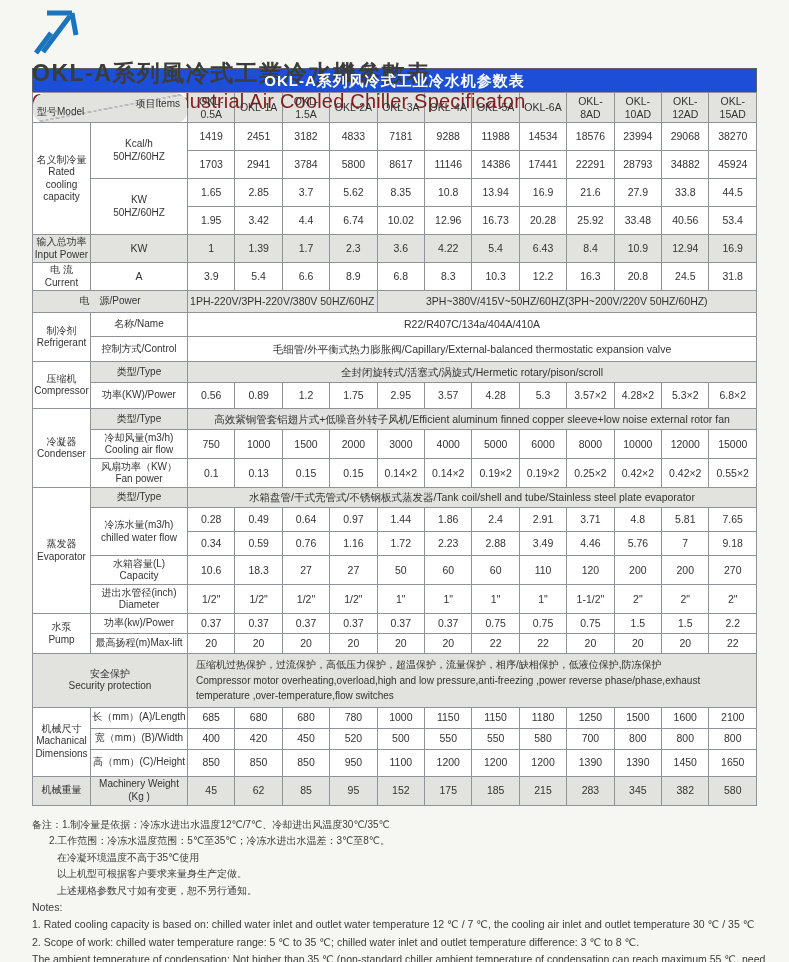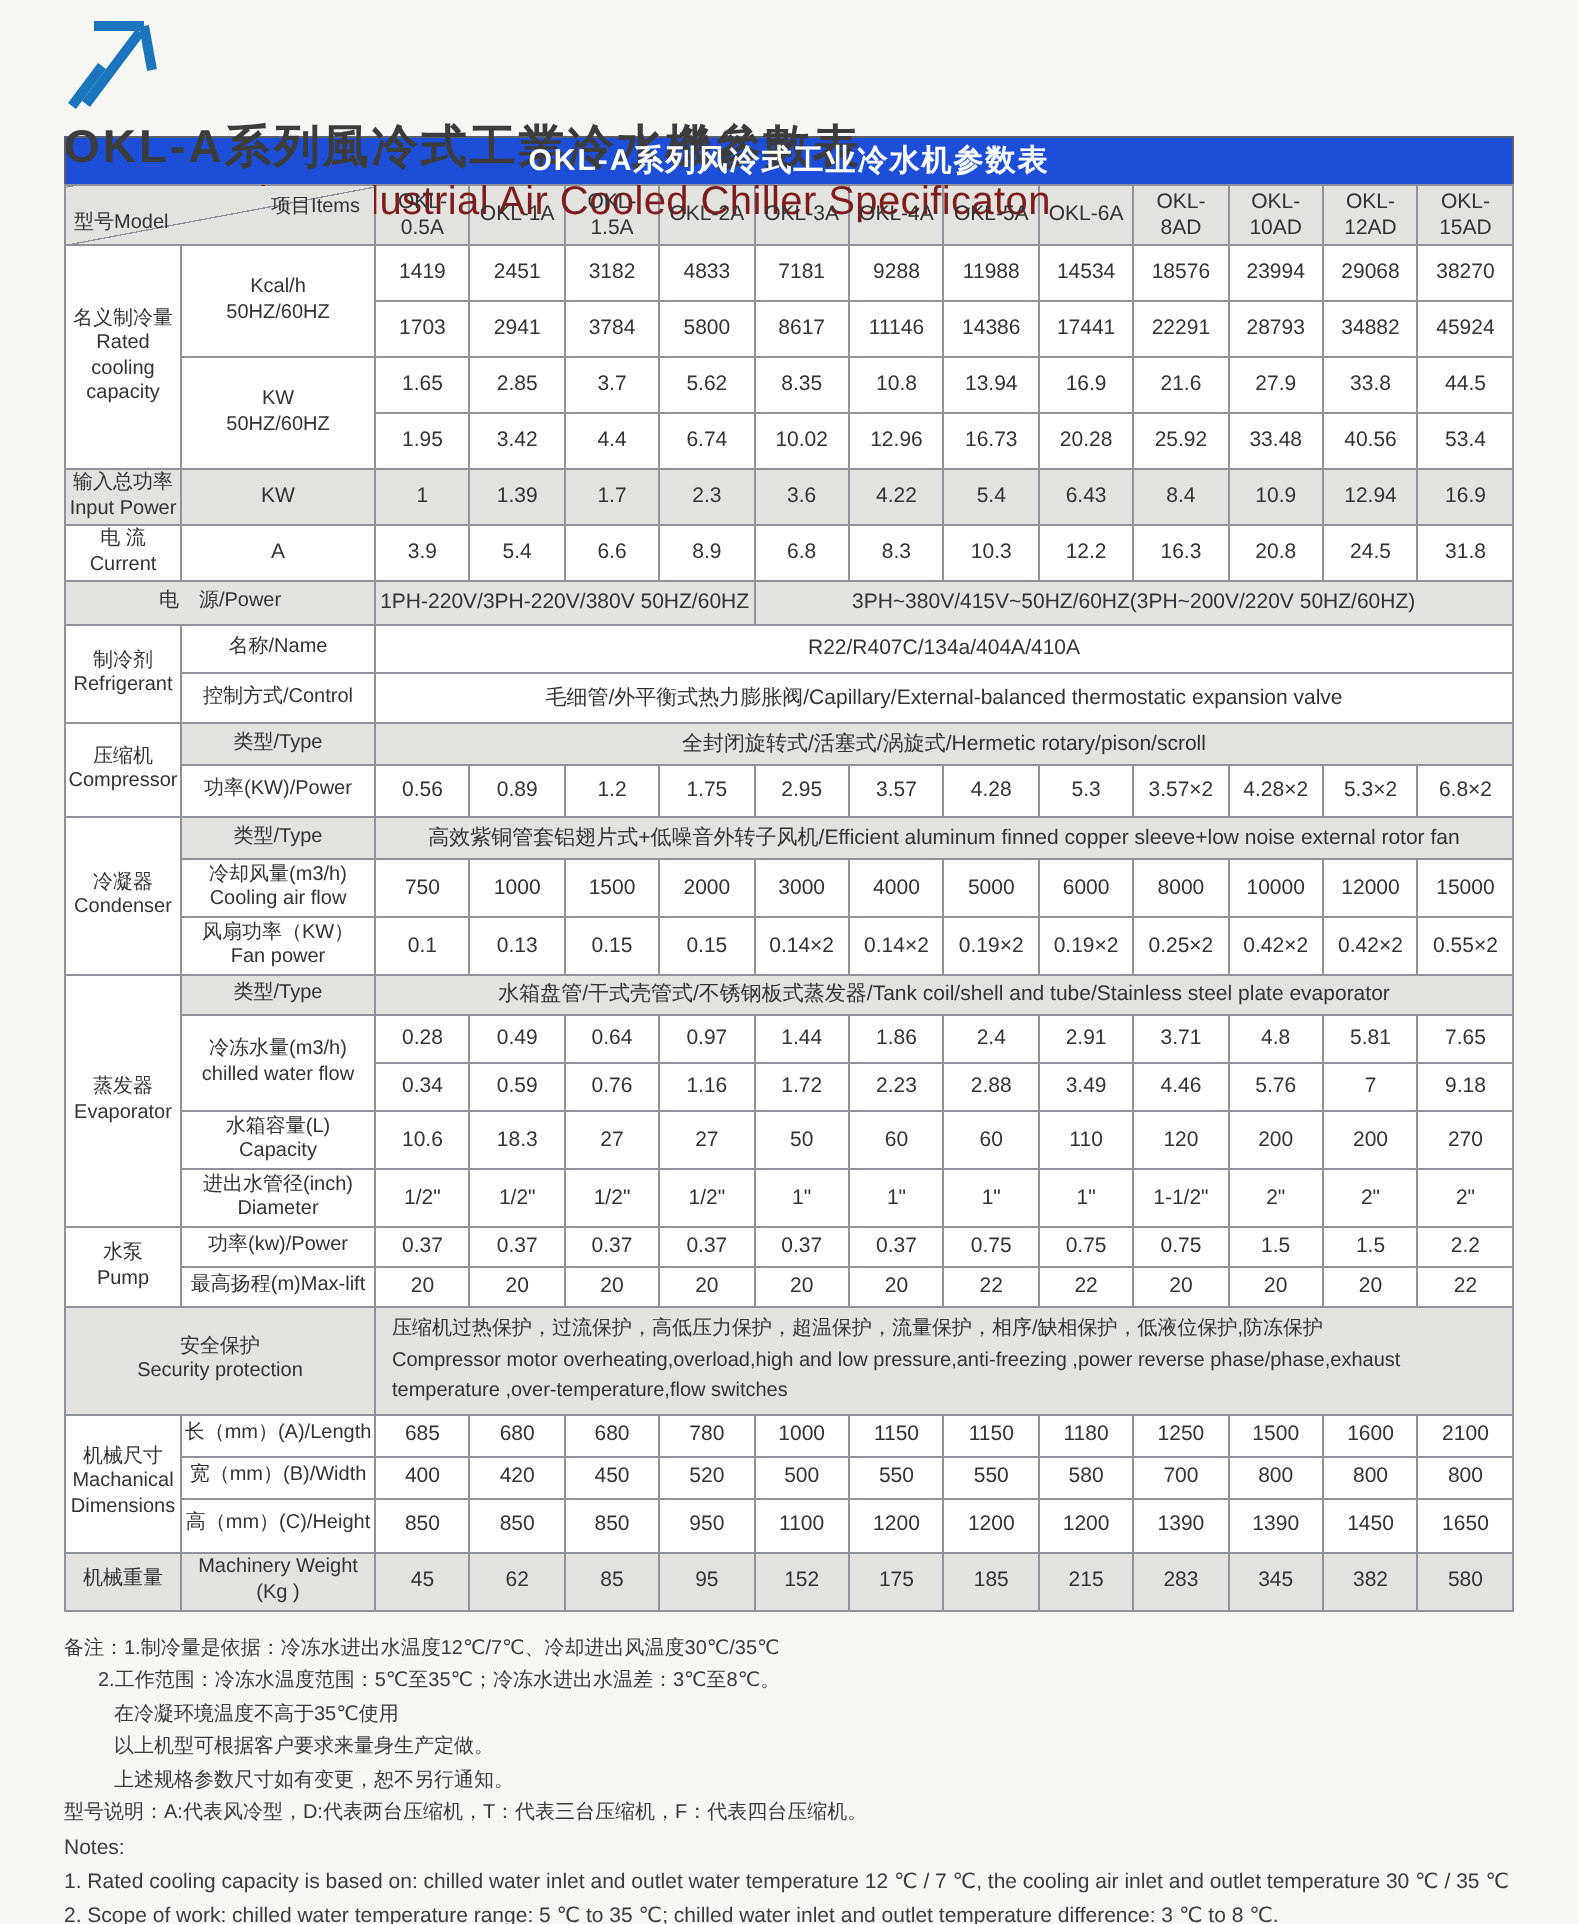--- a/index.html
+++ b/index.html
@@ -37,20 +37,21 @@
     white-space:pre-line;color:#333;
   }
   td.lbl{font-size:10px;}
   td.g{background:#e2e2df;}
   td.tl{text-align:left;padding:3px 8px;line-height:1.55;font-size:10px;}
   tr.hdr-row{height:30px;}
   td.mdl{font-size:10.5px;}
   td.corner{position:relative;padding:0;
     background-image:linear-gradient(to bottom right,
       rgba(0,0,0,0) 49.5%, #8f929b 49.5%, #8f929b 50.6%, rgba(0,0,0,0) 50.6%);
+    border-radius:13px;
   }
   .cnr-model{position:absolute;left:4px;bottom:4px;font-size:10px;}
   .cnr-items{position:absolute;right:7px;top:5px;font-size:10px;}
 
   
   .notes{margin-top:11px;width:740px;color:#3b3b3b;}
   .notes-zh{font-size:10px;}
   .notes-en{font-size:10.5px;}
   .note-line{line-height:1.65;}
   .ind1{padding-left:17px;}
@@ -458,21 +459,20 @@
     </table>
   </div>
 
   <div class="notes">
     <div class="notes-zh">
         <div class="note-line ind0">备注：1.制冷量是依据：冷冻水进出水温度12℃/7℃、冷却进出风温度30℃/35℃</div>
         <div class="note-line ind1">2.工作范围：冷冻水温度范围：5℃至35℃；冷冻水进出水温差：3℃至8℃。</div>
         <div class="note-line ind2">在冷凝环境温度不高于35℃使用</div>
         <div class="note-line ind2">以上机型可根据客户要求来量身生产定做。</div>
         <div class="note-line ind2">上述规格参数尺寸如有变更，恕不另行通知。</div>
-        <div class="note-line ind0">型号说明：A:代表风冷型，D:代表两台压缩机，T：代表三台压缩机，F：代表四台压缩机。</div>
       </div>
     <div class="notes-en">
         <div class="note-line ind0">Notes:</div>
         <div class="note-line ind0">1. Rated cooling capacity is based on: chilled water inlet and outlet water temperature 12 ℃ / 7 ℃, the cooling air inlet and outlet temperature 30 ℃ / 35 ℃</div>
         <div class="note-line ind0">2. Scope of work: chilled water temperature range: 5 ℃ to 35 ℃; chilled water inlet and outlet temperature difference: 3 ℃ to 8 ℃.</div>
         <div class="note-line ind0">The ambient temperature of condensation: Not higher than 35 ℃ (non-standard chiller ambient temperature of condensation can reach maximum 55 ℃, need to order production).</div>
       </div>
   </div>
 
 </div>

